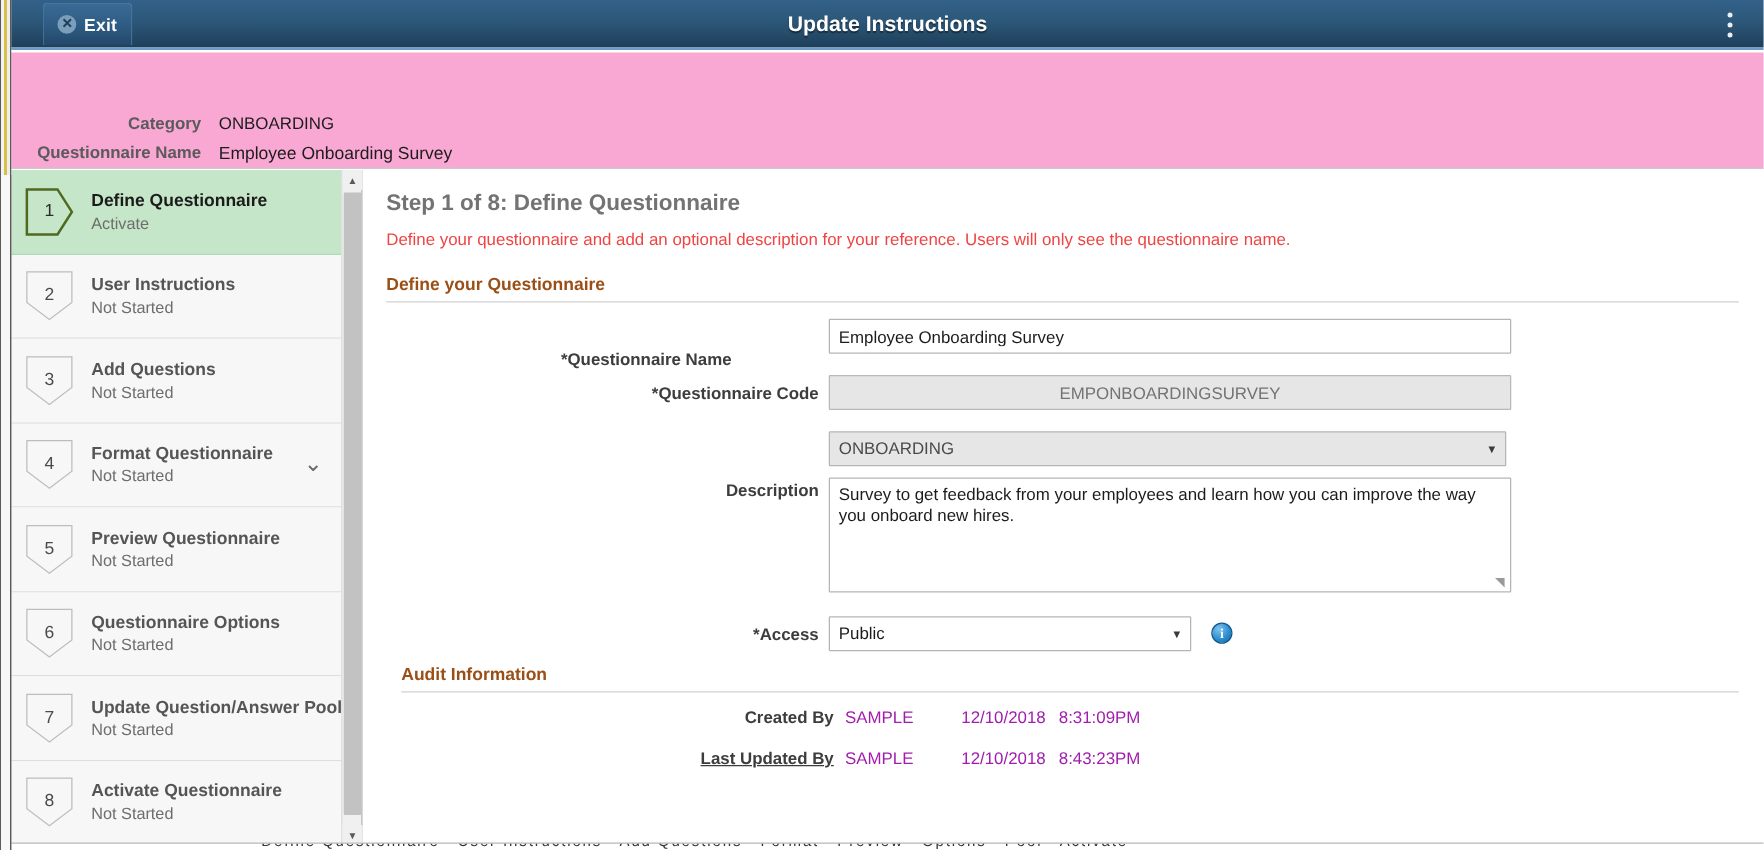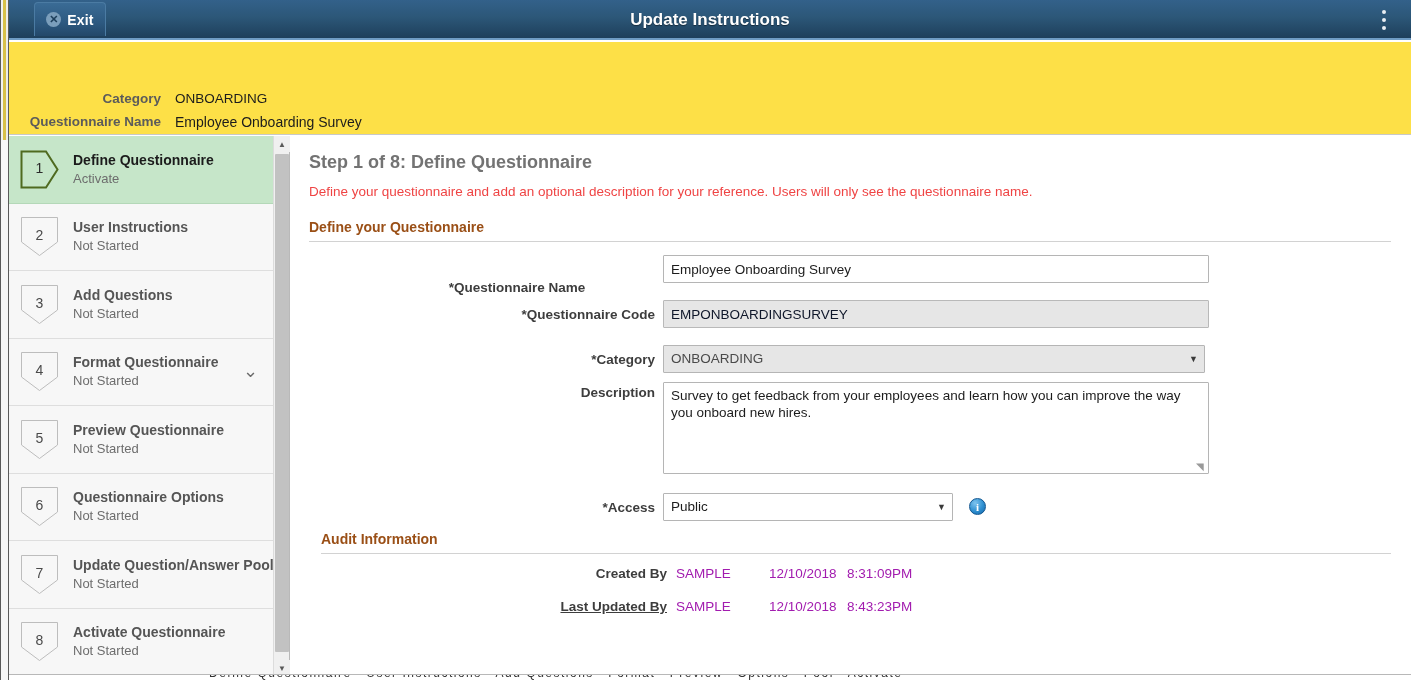--- a/index.html
+++ b/index.html
@@ -85,21 +85,21 @@
   }
   .kebab i {
     display: block; width: 4px; height: 4px;
     border-radius: 50%; background: #e9eef3;
   }
 
   
   .subhead {
     position: absolute; left: 9px; top: 42px;
     width: 1402px; height: 93px;
-    background: #fde047;
+    background: #f9a8d4;
     border-bottom: 1px solid #c8c8c8;
   }
   .kv { position: absolute; font-size: 13.5px; }
   .kv-label {
     color: #5b5b5b; font-weight: bold; text-align: right;
     width: 152px;
   }
   .kv-value { color: #1c1c1c; }
 
   .kv-cat-l   { left: 0px;   top: 49px; }
@@ -235,21 +235,21 @@
     position: absolute;
     height: 28px;
     border: 1px solid #b5b5b5;
     background: #ffffff;
     font-family: "Liberation Sans", sans-serif;
     font-size: 13.5px; color: #1c1c1c;
     padding: 0 7px;
     border-radius: 1px;
   }
   .finput.disabled {
-    background: #e6e6e6; color: #0f172a; border-color: #b9b9b9;
+    background: #e6e6e6; color: #737373; border-color: #b9b9b9; text-align: center;
   }
   .fselect {
     position: absolute;
     height: 28px;
     border: 1px solid #b5b5b5;
     border-radius: 1px;
     font-size: 13.5px; color: #1c1c1c;
     padding: 0 22px 0 7px;
     line-height: 26px;
     background: #ffffff;
@@ -459,21 +459,20 @@
 
     <div class="section-h sh-define">Define your Questionnaire</div>
     <div class="section-rule rule-define"></div>
 
     <div class="flabel" style="left:88px; top:144px; width:276px;text-align:center;">*Questionnaire Name</div>
     <input class="finput" style="left: 372px; top: 119px; width: 546px;" type="text" value="Employee Onboarding Survey">
 
     <div class="flabel" style="left:88px; top:171px; width:276px;text-align:right;">*Questionnaire Code</div>
     <input class="finput disabled" style="left: 372px; top: 164px; width: 546px;" type="text" readonly="" value="EMPONBOARDINGSURVEY">
 
-    <div class="flabel" style="left:88px; top:216px; width:276px;">*Category</div>
     <div class="fselect disabled" style="left:372px; top:209px; width:542px;">
       <span>ONBOARDING</span>
       <span class="caret">▼</span>
     </div>
 
     <div class="flabel" style="left:88px; top:249px; width:276px;">Description</div>
     <textarea class="ftextarea" style="left: 372px; top: 246px; width: 546px; height: 92px;">Survey to get feedback from your employees and learn how you can improve the way you onboard new hires.</textarea>
     <div class="ta-grip" style="left:905px; top:325px;">◥</div>
 
     <div class="flabel" style="left:88px; top:364px; width:276px;">*Access</div>

